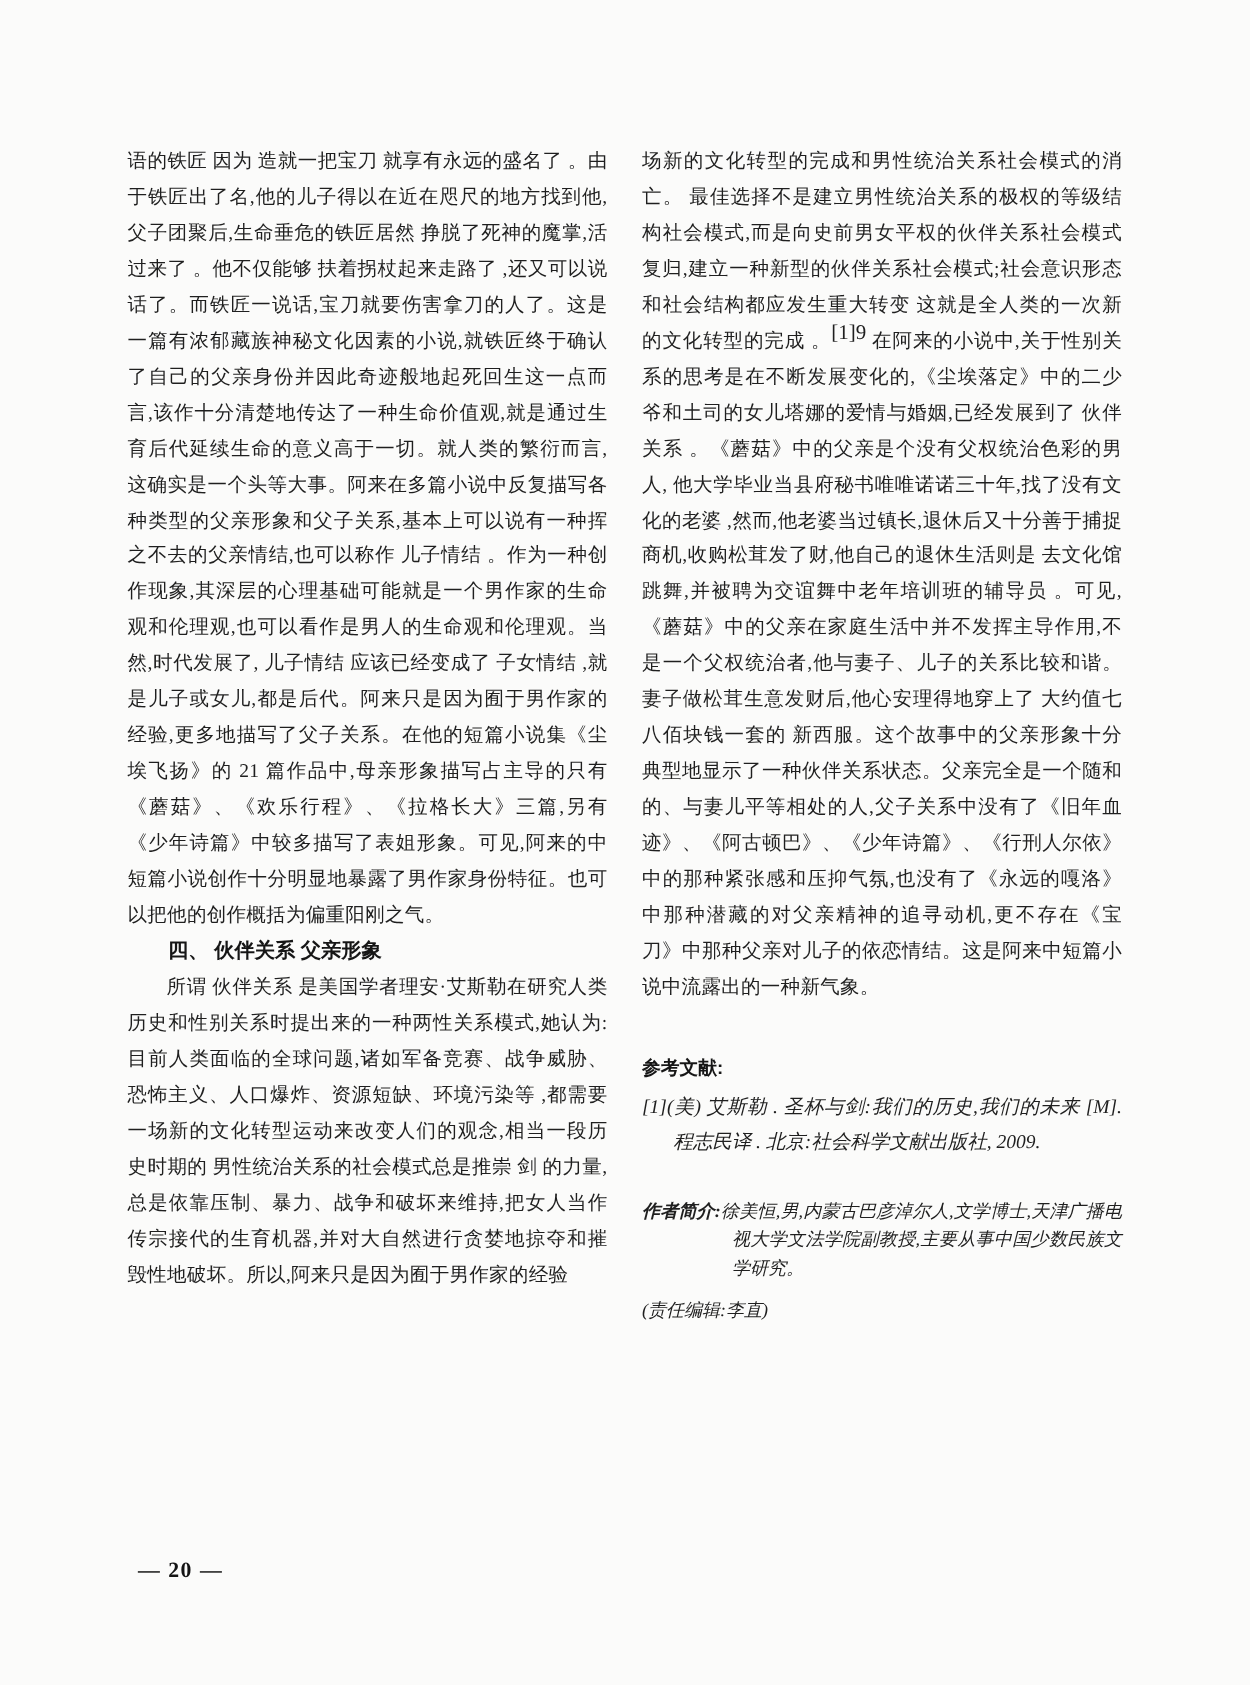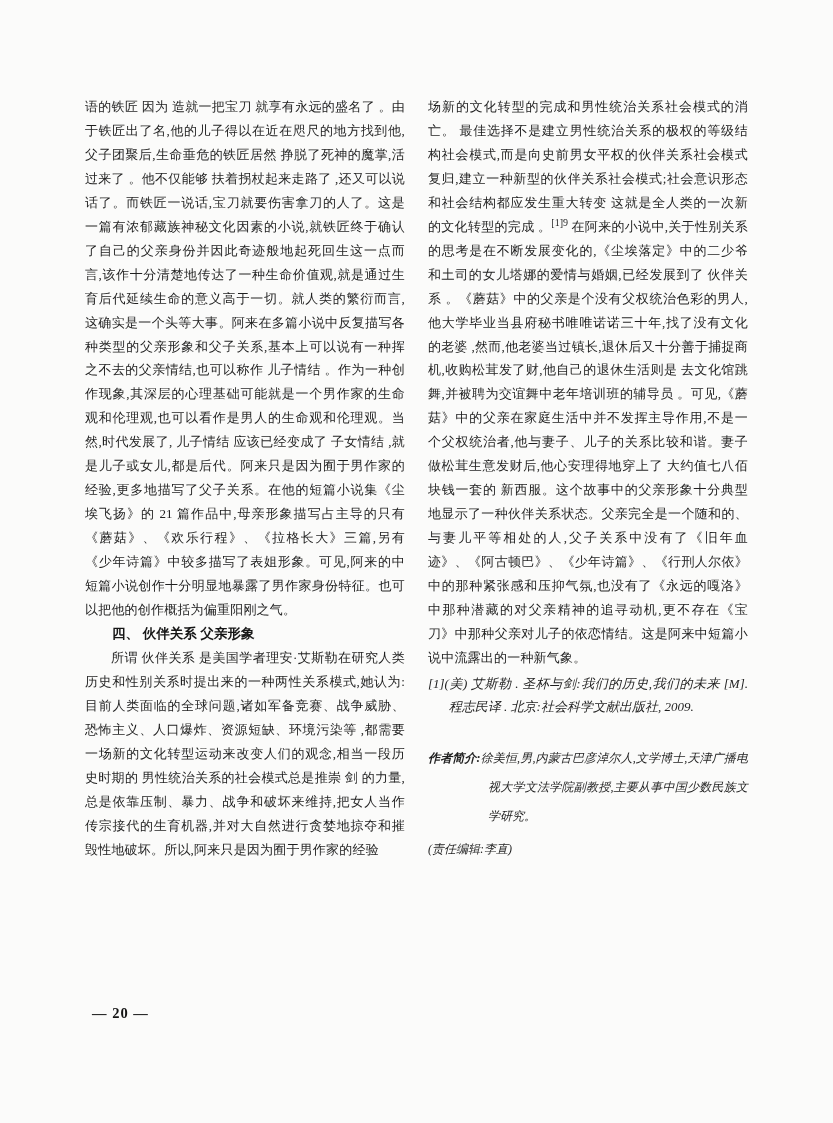--- a/index.html
+++ b/index.html
@@ -41,21 +41,21 @@
     margin: 0;
     font-family: "Liberation Sans", "DejaVu Sans", sans-serif;
     font-weight: bold;
     font-size: 13.5px;
     line-height: 23.95px;
     padding-left: 2em;
     color: #161616;
   }
 
   sup.cite {
-    font-size: 10px;
+    font-size: 14px;
     line-height: 0;
     vertical-align: super;
     letter-spacing: 0;
   }
 
   .refs-title {
     margin-top: 31px;
     font-family: "Liberation Sans", "DejaVu Sans", sans-serif;
     font-weight: bold;
     font-size: 12.5px;
@@ -68,61 +68,62 @@
     line-height: 23px;
     padding-left: 1.6em;
     text-indent: -1.6em;
     text-align: justify;
     margin-top: 2px;
   }
   .bio {
     margin-top: 26px;
     font-style: italic;
     font-size: 12px;
-    line-height: 29px;
+    line-height: 19px;
     padding-left: 5em;
     text-indent: -5em;
     text-align: justify;
   }
   .bio-label {
     font-weight: bold;
     font-style: italic;
   }
   .editor-note {
     margin-top: 7px;
     font-style: italic;
     font-size: 12px;
     line-height: 22px;
     text-align: left;
     padding-right: 8px;
   }
   .page-number {
     position: absolute;
     left: 92px;
-    top: 1005px;
+    top: 1039px;
     font-weight: bold;
     font-size: 14.5px;
     letter-spacing: 1px;
     color: #141414;
   }
 </style>
 </head>
 <body>
 
 <div class="page">
 
   <div class="col col-left">
     <p class="body">语的铁匠 因为 造就一把宝刀 就享有永远的盛名了 。由于铁匠出了名,他的儿子得以在近在咫尺的地方找到他,父子团聚后,生命垂危的铁匠居然 挣脱了死神的魔掌,活过来了 。他不仅能够 扶着拐杖起来走路了 ,还又可以说话了。而铁匠一说话,宝刀就要伤害拿刀的人了。这是一篇有浓郁藏族神秘文化因素的小说,就铁匠终于确认了自己的父亲身份并因此奇迹般地起死回生这一点而言,该作十分清楚地传达了一种生命价值观,就是通过生育后代延续生命的意义高于一切。就人类的繁衍而言,这确实是一个头等大事。阿来在多篇小说中反复描写各种类型的父亲形象和父子关系,基本上可以说有一种挥之不去的父亲情结,也可以称作 儿子情结 。作为一种创作现象,其深层的心理基础可能就是一个男作家的生命观和伦理观,也可以看作是男人的生命观和伦理观。当然,时代发展了, 儿子情结 应该已经变成了 子女情结 ,就是儿子或女儿,都是后代。阿来只是因为囿于男作家的经验,更多地描写了父子关系。在他的短篇小说集《尘埃飞扬》的 21 篇作品中,母亲形象描写占主导的只有《蘑菇》、《欢乐行程》、《拉格长大》三篇,另有《少年诗篇》中较多描写了表姐形象。可见,阿来的中短篇小说创作十分明显地暴露了男作家身份特征。也可以把他的创作概括为偏重阳刚之气。</p>
     <h3 class="heading">四、 伙伴关系 父亲形象</h3>
     <p class="body indent">所谓 伙伴关系 是美国学者理安·艾斯勒在研究人类历史和性别关系时提出来的一种两性关系模式,她认为: 目前人类面临的全球问题,诸如军备竞赛、战争威胁、恐怖主义、人口爆炸、资源短缺、环境污染等 ,都需要一场新的文化转型运动来改变人们的观念,相当一段历史时期的 男性统治关系的社会模式总是推崇 剑 的力量,总是依靠压制、暴力、战争和破坏来维持,把女人当作传宗接代的生育机器,并对大自然进行贪婪地掠夺和摧毁性地破坏。所以,阿来只是因为囿于男作家的经验</p>
   </div>
 
   <div class="col col-right">
     <p class="body"><span>场新的文化转型的完成和男性统治关系社会模式的消亡。 最佳选择不是建立男性统治关系的极权的等级结构社会模式,而是向史前男女平权的伙伴关系社会模式复归,建立一种新型的伙伴关系社会模式;社会意识形态和社会结构都应发生重大转变 这就是全人类的一次新的文化转型的完成 。</span><sup class="cite">[1]9</sup><span> 在阿来的小说中,关于性别关系的思考是在不断发展变化的,《尘埃落定》中的二少爷和土司的女儿塔娜的爱情与婚姻,已经发展到了 伙伴关系 。《蘑菇》中的父亲是个没有父权统治色彩的男人, 他大学毕业当县府秘书唯唯诺诺三十年,找了没有文化的老婆 ,然而,他老婆当过镇长,退休后又十分善于捕捉商机,收购松茸发了财,他自己的退休生活则是 去文化馆跳舞,并被聘为交谊舞中老年培训班的辅导员 。可见,《蘑菇》中的父亲在家庭生活中并不发挥主导作用,不是一个父权统治者,他与妻子、儿子的关系比较和谐。妻子做松茸生意发财后,他心安理得地穿上了 大约值七八佰块钱一套的 新西服。这个故事中的父亲形象十分典型地显示了一种伙伴关系状态。父亲完全是一个随和的、与妻儿平等相处的人,父子关系中没有了《旧年血迹》、《阿古顿巴》、《少年诗篇》、《行刑人尔依》中的那种紧张感和压抑气氛,也没有了《永远的嘎洛》中那种潜藏的对父亲精神的追寻动机,更不存在《宝刀》中那种父亲对儿子的依恋情结。这是阿来中短篇小说中流露出的一种新气象。</span></p>
 
+    <p class="refs-title">参考文献:</p>
 
     <p class="ref-entry">[1](美) 艾斯勒 . 圣杯与剑:我们的历史,我们的未来 [M]. 程志民译 . 北京:社会科学文献出版社, 2009.</p>
 
     <p class="bio"><span class="bio-label">作者简介:</span><span>徐美恒,男,内蒙古巴彦淖尔人,文学博士,天津广播电视大学文法学院副教授,主要从事中国少数民族文学研究。</span></p>
 
     <p class="editor-note">(责任编辑:李直)</p>
   </div>
 
   <div class="page-number">— 20 —</div>
 

